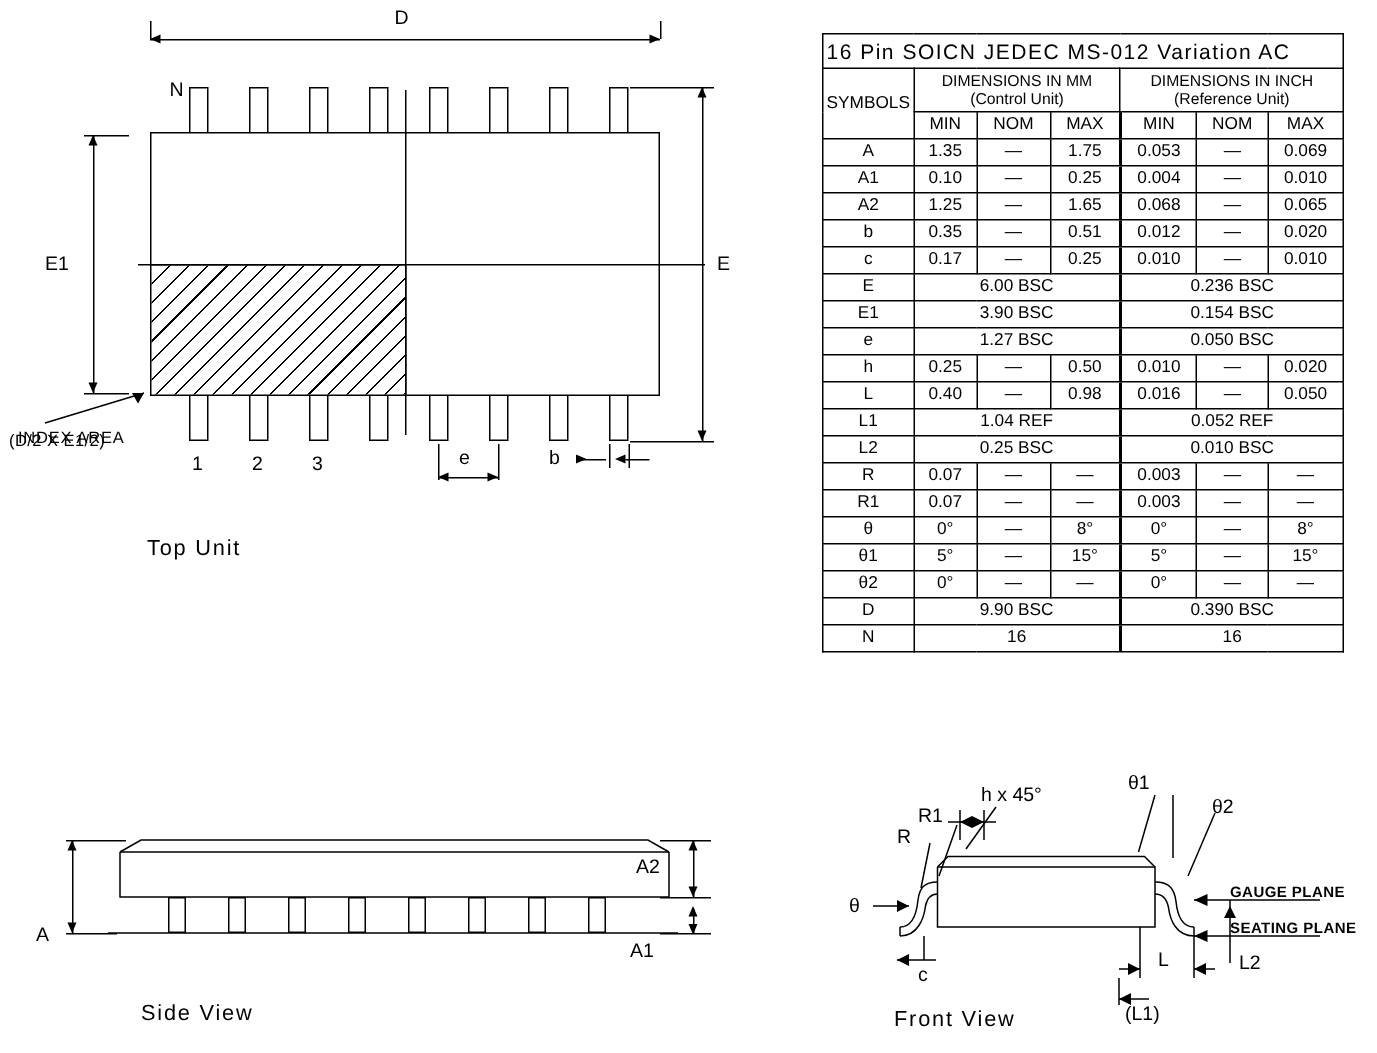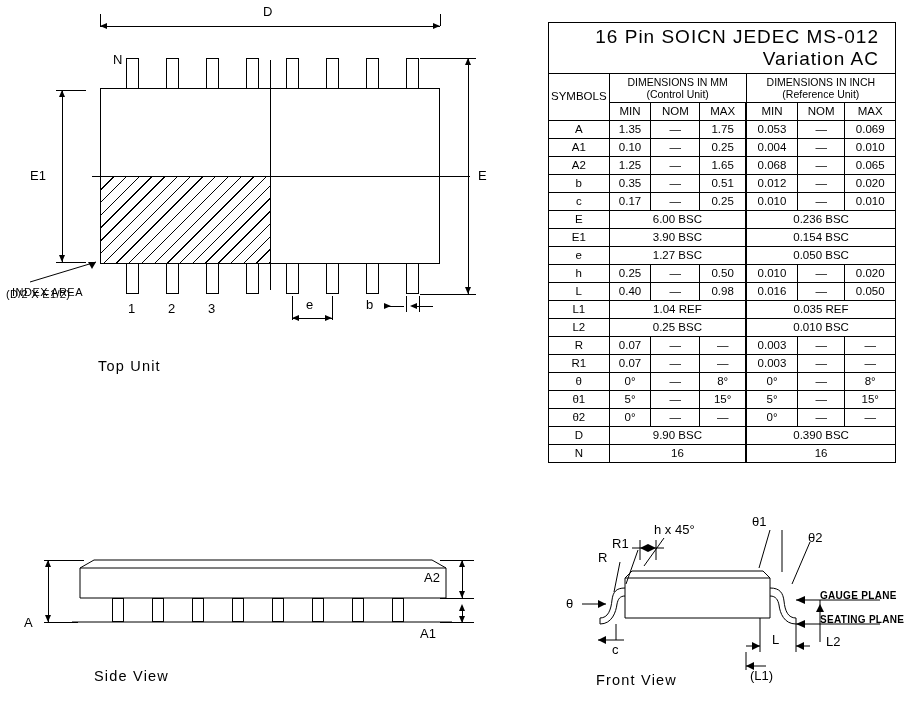--- a/index.html
+++ b/index.html
@@ -49,24 +49,24 @@
   }
   #dim-table td, #dim-table th {
     border: 1px solid #000;
     text-align: center;
     padding: 1px 2px;
     font-weight: normal;
     line-height: 1.15;
     height: 15px;
   }
   #dim-table .title {
-    font-size: 19px;
+    font-size: 14px;
     letter-spacing: 1px;
-    padding: 3px 16px;
-    text-align: right;
+    padding: 3px 2px;
+    text-align: left;
   }
   #dim-table .grouphead {
     font-size: 10.5px;
     line-height: 1.15;
     padding: 2px 2px;
   }
   #dim-table .symcol { width: 54px; }
   #dim-table .sym { font-size: 11.5px; }
   #dim-table td.thickleft { border-left: 2px solid #000; }
 
@@ -423,21 +423,21 @@
         <td>0.40</td>
         <td>—</td>
         <td>0.98</td>
         <td class="thickleft">0.016</td>
         <td>—</td>
         <td>0.050</td>
       </tr>
       <tr>
         <td class="sym symcol">L1</td>
         <td colspan="3">1.04 REF</td>
-        <td colspan="3" class="thickleft">0.035 REF</td>
+        <td colspan="3" class="thickleft">0.052 REF</td>
       </tr>
       <tr>
         <td class="sym symcol">L2</td>
         <td colspan="3">0.25 BSC</td>
         <td colspan="3" class="thickleft">0.010 BSC</td>
       </tr>
       <tr>
         <td class="sym symcol">R</td>
         <td>0.07</td>
         <td>—</td>

